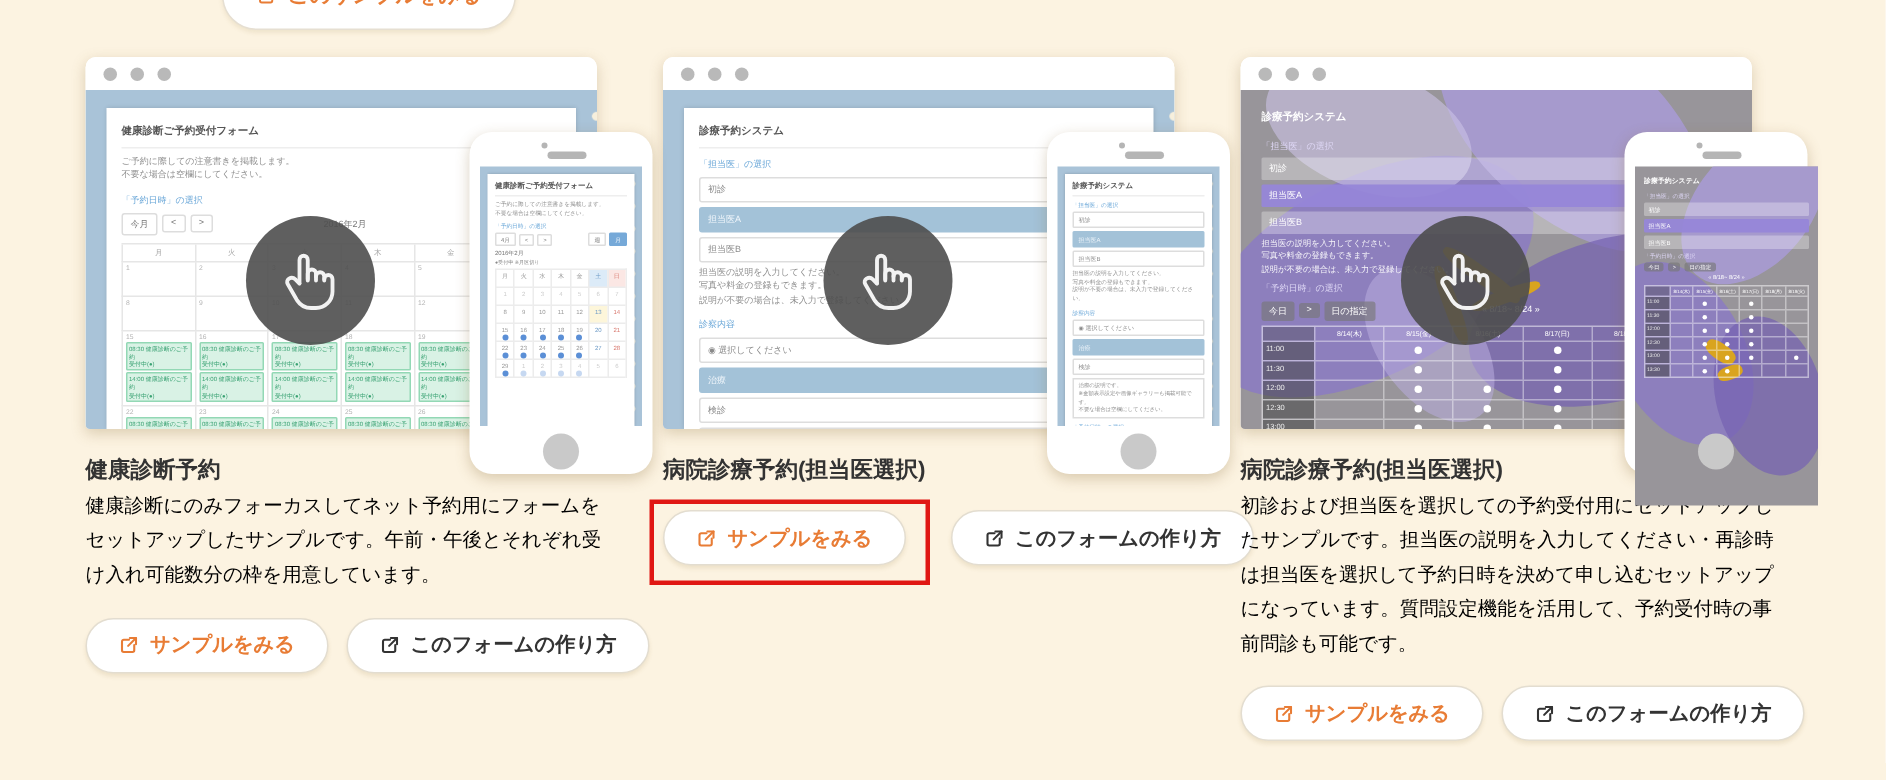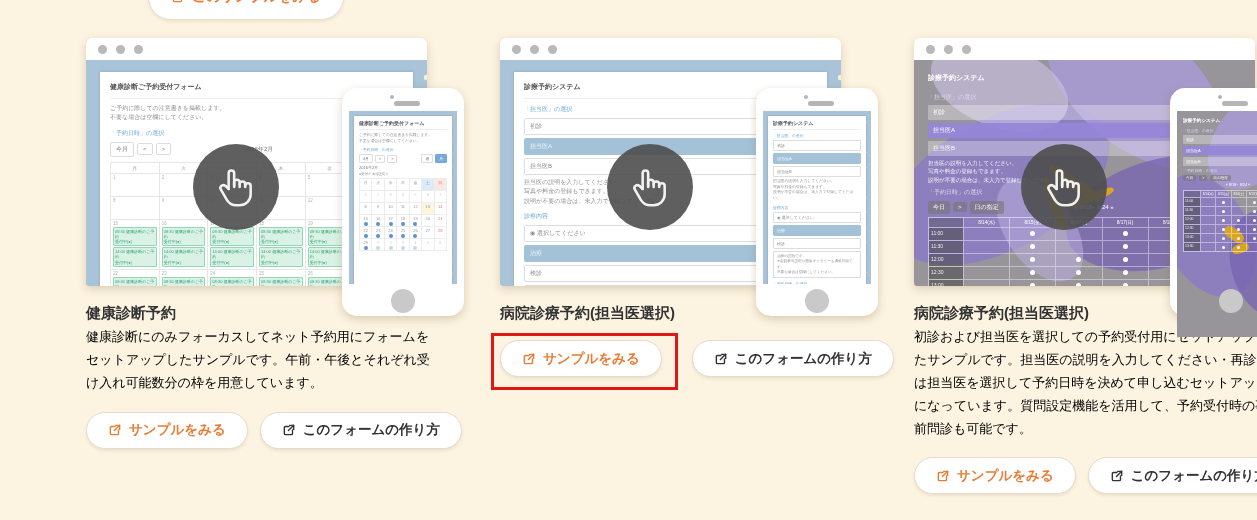--- a/index.html
+++ b/index.html
@@ -5,21 +5,21 @@
   html,body{margin:0;padding:0;}
   .page{position:relative;width:1257px;height:520px;background:#fcf3e1;overflow:hidden;
         font-family:"Liberation Sans","DejaVu Sans",sans-serif;}
   
   .top-btn{position:absolute;left:148px;top:-26px;height:46px;border-radius:23px;
     background:#fff;border:1px solid #e6dfd2;box-shadow:0 2px 3px rgba(150,120,60,.12);
     display:flex;align-items:center;gap:7px;padding:0 22px;color:#e87c35;font-weight:bold;
     font-size:14px;cursor:pointer;}
   
   .cards{position:absolute;left:57px;top:38px;display:flex;gap:29px;}
-  .card{width:356px;position:relative;margin-left:29px;}
+  .card{width:356px;position:relative;}
   .mockup{position:relative;height:262px;margin-bottom:4px;cursor:pointer;}
   
   .browser{position:absolute;left:0;top:0;width:341px;height:248px;background:#fff;
     border-radius:7px 7px 3px 3px;box-shadow:0 3px 9px rgba(140,110,60,.28);overflow:hidden;}
   .chrome{height:22px;background:#fff;display:flex;align-items:center;padding-left:12px;gap:9px;}
   .chrome .dot{width:9px;height:9px;border-radius:50%;background:#b9b9b9;display:inline-block;}
   .b-content{position:relative;height:226px;overflow:hidden;}
   .polka{background-color:#a9c3d8;
     background-image:radial-gradient(circle,#f7efdc 2.6px,rgba(0,0,0,0) 3.1px);
     background-size:23px 23px;background-position:7px 6px;}

